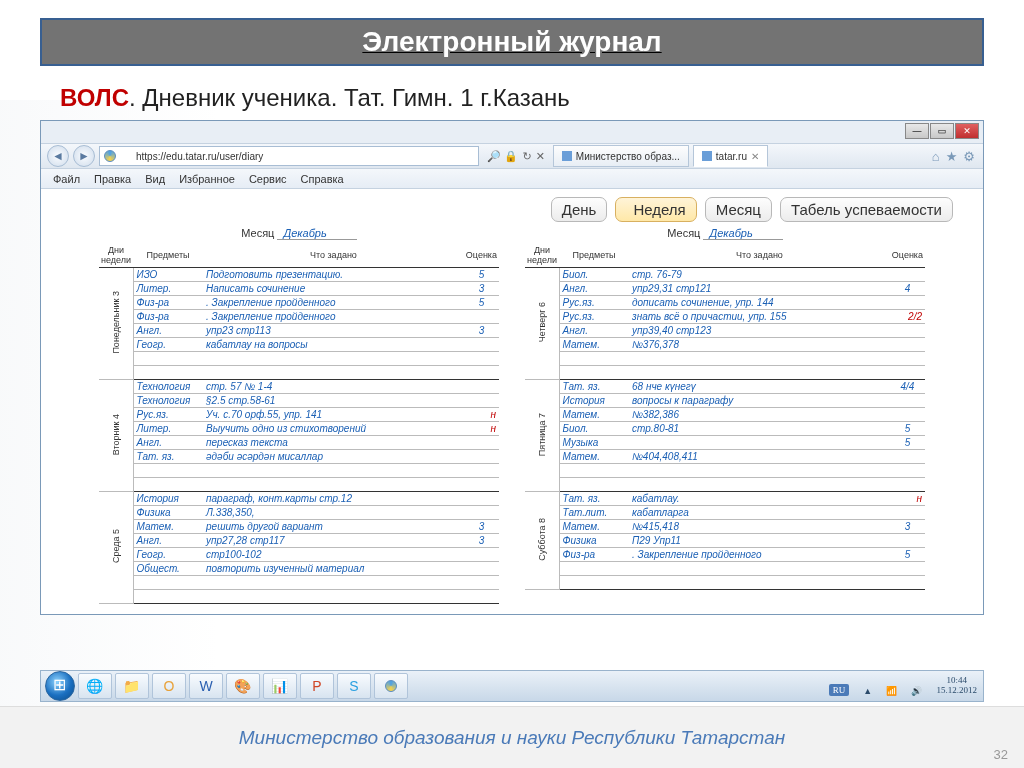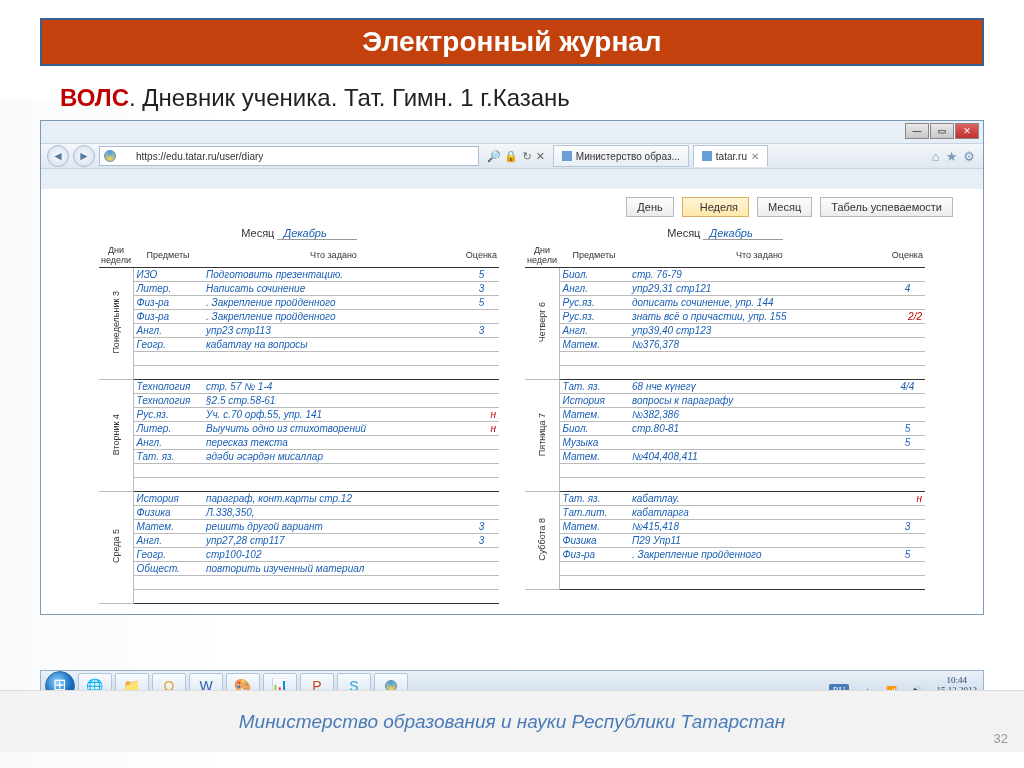--- a/index.html
+++ b/index.html
@@ -1,19 +1,19 @@
 <!DOCTYPE html>
 <html><head>
 <meta charset="utf-8">
 <style>
   * { box-sizing: border-box; margin: 0; padding: 0; }
   body { font-family: "Segoe UI", Arial, sans-serif; background: #fff; width: 1024px; height: 768px; overflow: hidden; position: relative; }
 
   
-  .slide-title-bar { margin: 18px 40px 0 40px; background: #c2410c; border: 2px solid #385f91; text-align: center; padding: 6px 0; }
+  .slide-title-bar { margin: 18px 40px 0 40px; background: #737373; border: 2px solid #385f91; text-align: center; padding: 6px 0; text-decoration: underline; }
   .slide-title-bar span { color: #fff; font-size: 28px; font-weight: 600; }
 
   
   .subtitle { margin: 18px 40px 8px 60px; font-size: 24px; }
   .subtitle .red { color: #c00000; font-weight: 600; }
   .subtitle .rest { color: #222; }
 
   
   .browser { margin: 0 40px; border: 1px solid #7a99b8; background: #e8eef5; height: 495px; position: relative; font-size: 11px; }
 
@@ -38,21 +38,21 @@
 
   
   .menu-row { position: absolute; top: 48px; left:0; right:0; height: 20px; background: linear-gradient(#f4f7fb,#e6edf5); border-bottom:1px solid #c5d2e0; display:flex; align-items:center; padding-left:6px; gap: 2px; font-size:11px; }
   .menu-row span { padding: 2px 6px; color:#333; }
 
   
   .content { position:absolute; top:68px; left:0; right:0; bottom:0; background:#fff; overflow:hidden; }
 
   
   .diary-toolbar { position:absolute; top: 8px; right: 30px; display:flex; gap:8px; }
-  .tb-btn { padding: 3px 10px; background: linear-gradient(#fdfdfd,#ececec); border:1px solid #b8b8b8; border-radius:0; font-size:11px; color:#333; }
+  .tb-btn { padding: 3px 10px; background: linear-gradient(#fdfdfd,#ececec); border:1px solid #b8b8b8; border-radius:7px; font-size:15px; color:#333; }
   .tb-btn.sel { background: linear-gradient(#fff4d8,#ffe8a8); border-color:#d8b060;padding-left:17px; }
 
   
   .pages { position:absolute; top: 38px; left: 0; right:0; bottom:0; display:flex; justify-content:center; gap: 26px; }
   .page { width: 400px; background:#fff; }
   .month-line { text-align:center; font-size:11px; margin-bottom:4px; }
   .month-line .lbl { color:#333; }
   .month-line .val { color:#1a5fb4; font-style:italic; border-bottom:1px solid #999; padding: 0 30px 0 6px; }
 
   table.dry { width:100%; border-collapse:collapse; font-size:10px; }
@@ -73,21 +73,21 @@
   
   .taskbar { position:absolute; left:40px; right:40px; bottom:66px; height: 32px; background: linear-gradient(#eaf1f8,#c8d8e8); border:1px solid #99b3cc; display:flex; align-items:center; padding-left:4px; gap:3px; }
   .start-orb { width:30px; height:30px; border-radius:50%; background: radial-gradient(circle at 40% 35%, #8fd4ff, #1a6fc0 55%, #0a4a88); border:1px solid #2a66a0; position:relative; }
   .start-orb::before { content:"⊞"; color:#fff; position:absolute; left:7px; top:3px; font-size:16px; }
   .tb-icon { width:34px; height:26px; background: linear-gradient(#f8fbfe,#d8e4f0); border:1px solid #b0c4da; border-radius:2px; display:flex; align-items:center; justify-content:center; font-size:14px; }
   .tray { margin-left:auto; display:flex; align-items:flex-end; gap:14px; padding-right:6px; color:#2a4a6a; font-size:9px;font-family:Liberation Serif, serif; }
   .tray .clock { text-align:center; line-height:1.1; }
   .lang-badge { background:#4a7ab8; color:#fff; padding:1px 4px; font-size:9px; border-radius:2px;}
 
   
-  .footer-band { position:absolute; left:0; right:0; bottom:16px; height:62px; background:#f2f2f2; border-top: 1px solid #ddd; display:flex; align-items:center; justify-content:center; }
+  .footer-band { position:absolute; left:0; right:0; bottom:0; height:62px; background:#f2f2f2; border-top: 1px solid #ddd; display:flex; align-items:center; justify-content:center; }
   .footer-band .txt { color:#4a7ab8; font-size:19px; font-style:italic; }
   .slide-num { position:absolute; right:16px; bottom:6px; color:#999; font-size:13px;}
 
   .bg-watermark { position:absolute; left:0; top:100px; bottom:0; width:220px; background: linear-gradient(90deg, rgba(200,210,220,0.12), transparent); z-index:-1;}
 </style>
 </head>
 <body>
 
 <div class="bg-watermark"></div>
 
@@ -128,20 +128,28 @@
       <span>tatar.ru</span>
       <span class="x">✕</span>
     </div>
     <div class="star-gear">
       <span>⌂</span>
       <span>★</span>
       <span>⚙</span>
     </div>
   </div>
 
+  <div class="menu-row">
+    <span>Файл</span>
+    <span>Правка</span>
+    <span>Вид</span>
+    <span>Избранное</span>
+    <span>Сервис</span>
+    <span>Справка</span>
+  </div>
 
   <div class="content">
     <div class="diary-toolbar">
       <div class="tb-btn">День</div>
       <div class="tb-btn sel">Неделя</div>
       <div class="tb-btn">Месяц</div>
       <div class="tb-btn">Табель успеваемости</div>
     </div>
 
     <div class="pages">

